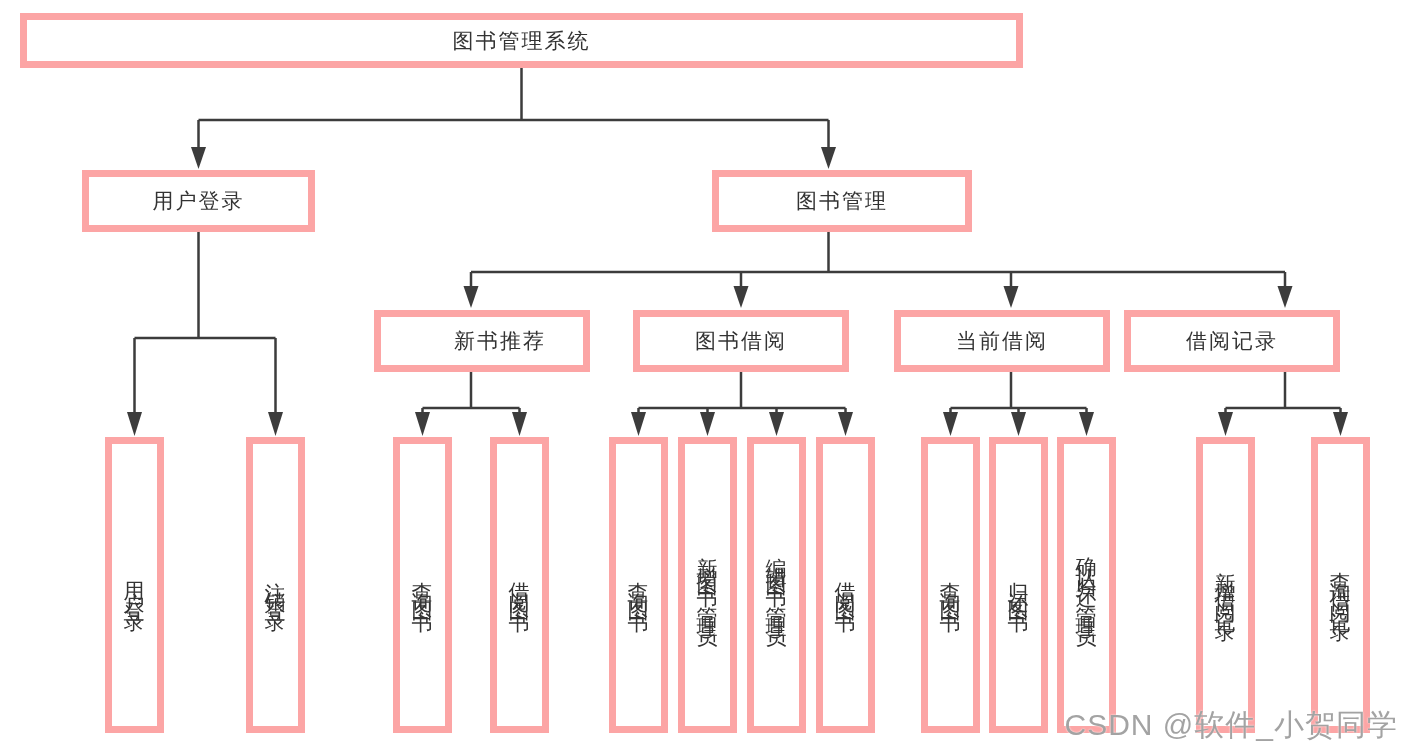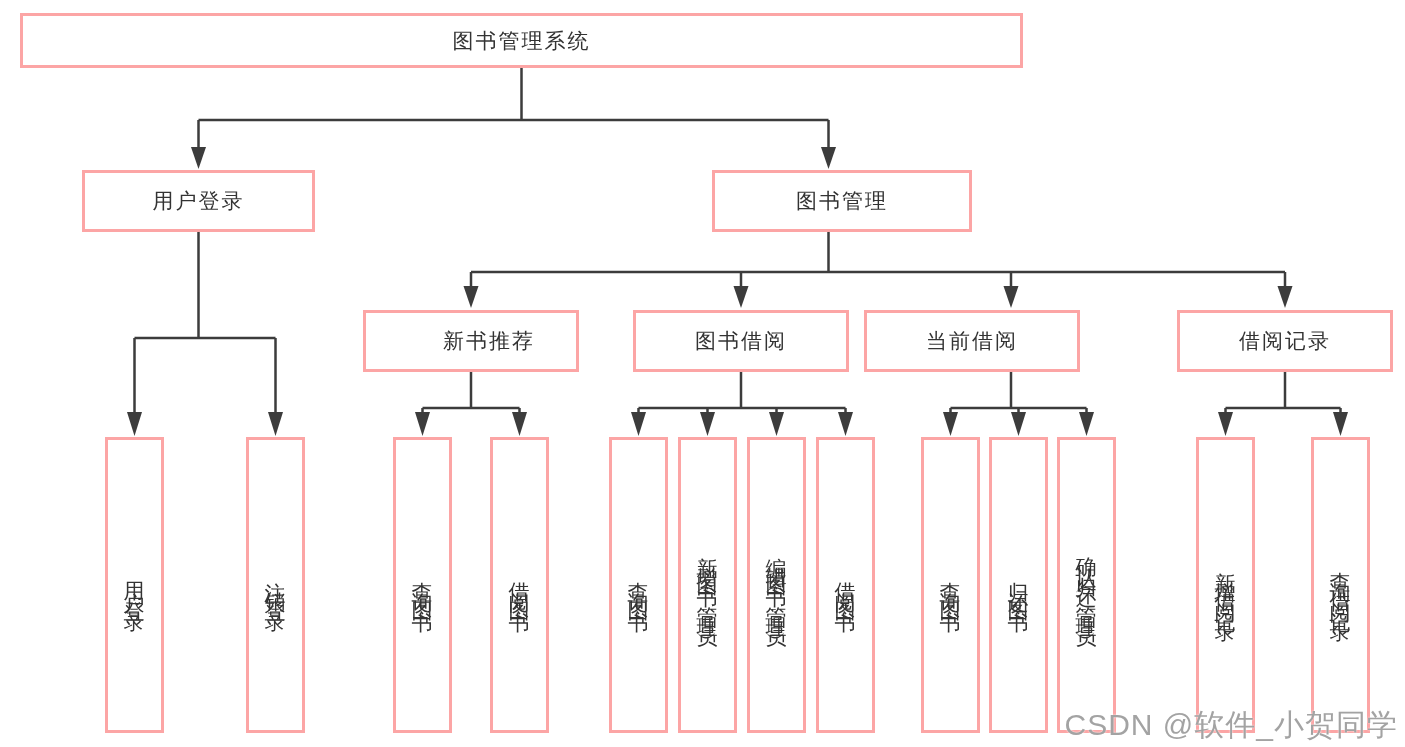--- a/index.html
+++ b/index.html
@@ -14,38 +14,38 @@
   }
   svg.connectors {
     position: absolute;
     left: 0; top: 0;
     width: 1405px; height: 747px;
     z-index: 1;
   }
   .node {
     position: absolute;
     box-sizing: border-box;
-    border: 3px solid #fca5a5;
+    border: 7px solid #fca5a5;
     background: #ffffff;
     display: flex;
     align-items: center;
     justify-content: center;
     font-size: 21px;
     letter-spacing: 2px;
     color: #333333;
     z-index: 2;
   }
   .root  { left: 20px;  top: 13px;  width: 1003px; height: 55px; }
   .n2a   { left: 82px;  top: 170px; width: 233px;  height: 62px; }
   .n2b   { left: 712px; top: 170px; width: 260px;  height: 62px; }
   .n3    { top: 310px;  width: 216px; height: 62px; }
-  .n3-0  { left: 363px; padding-left: 36px; }
+  .n3-0  { left: 374px; padding-left: 36px; }
   .n3-1  { left: 633px; }
-  .n3-2  { left: 864px; }
-  .n3-3  { left: 1177px; }
+  .n3-2  { left: 894px; }
+  .n3-3  { left: 1124px; }
   .leaf  { top: 437px;  width: 59px;  height: 296px; }
   .leaf span {
     writing-mode: vertical-rl;
     text-orientation: mixed;
     font-size: 21px;
     letter-spacing: 10px;
     line-height: 1.1;
     white-space: nowrap;
   }
   .lf0  { left: 105px; }

